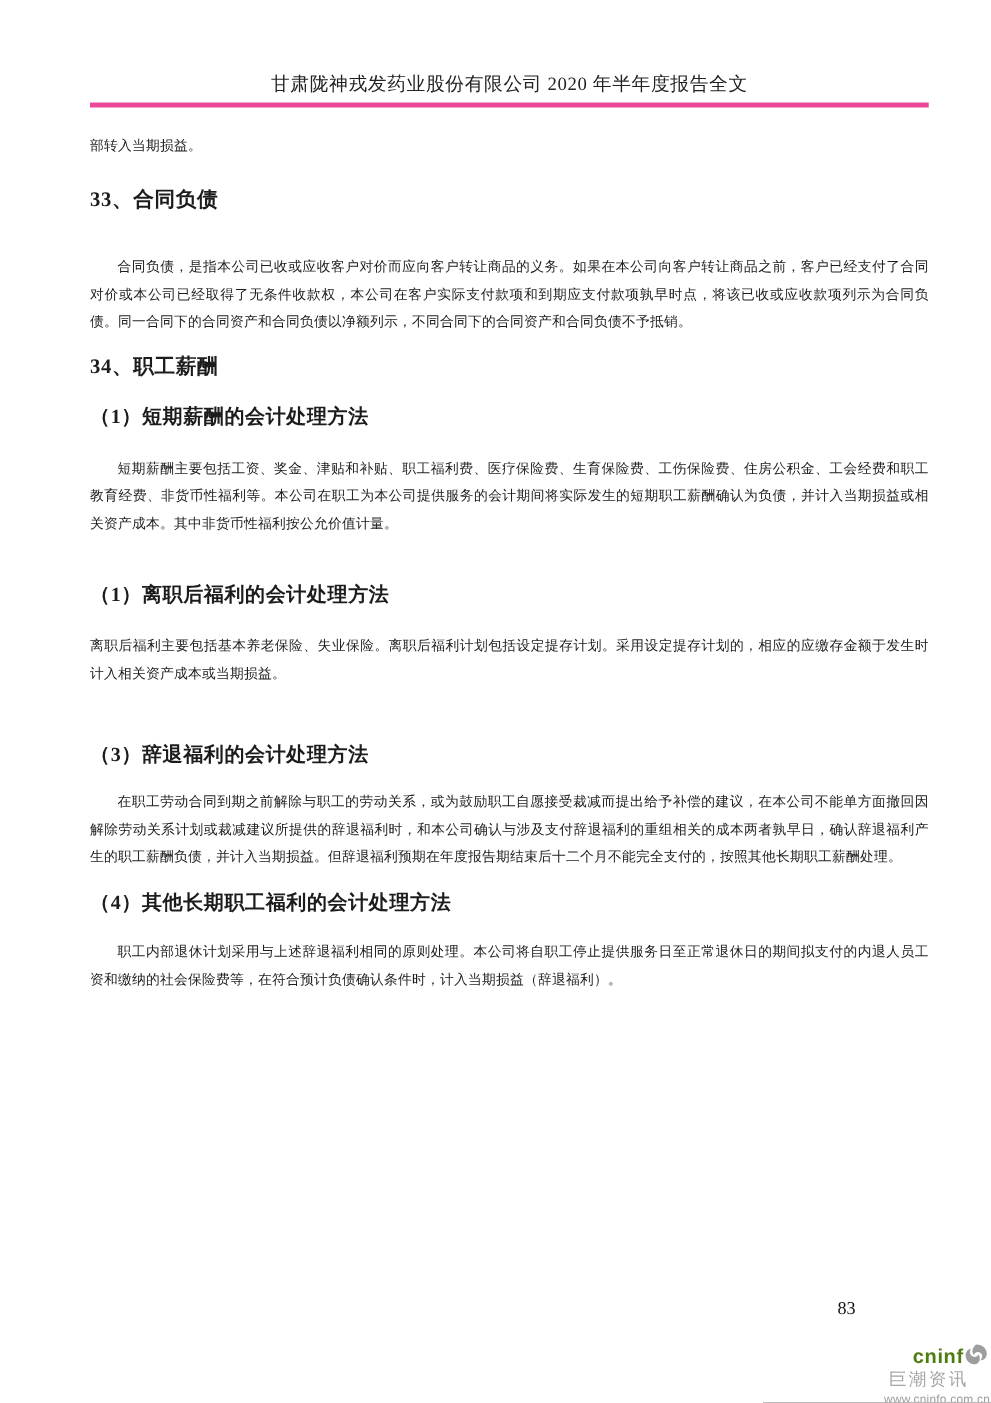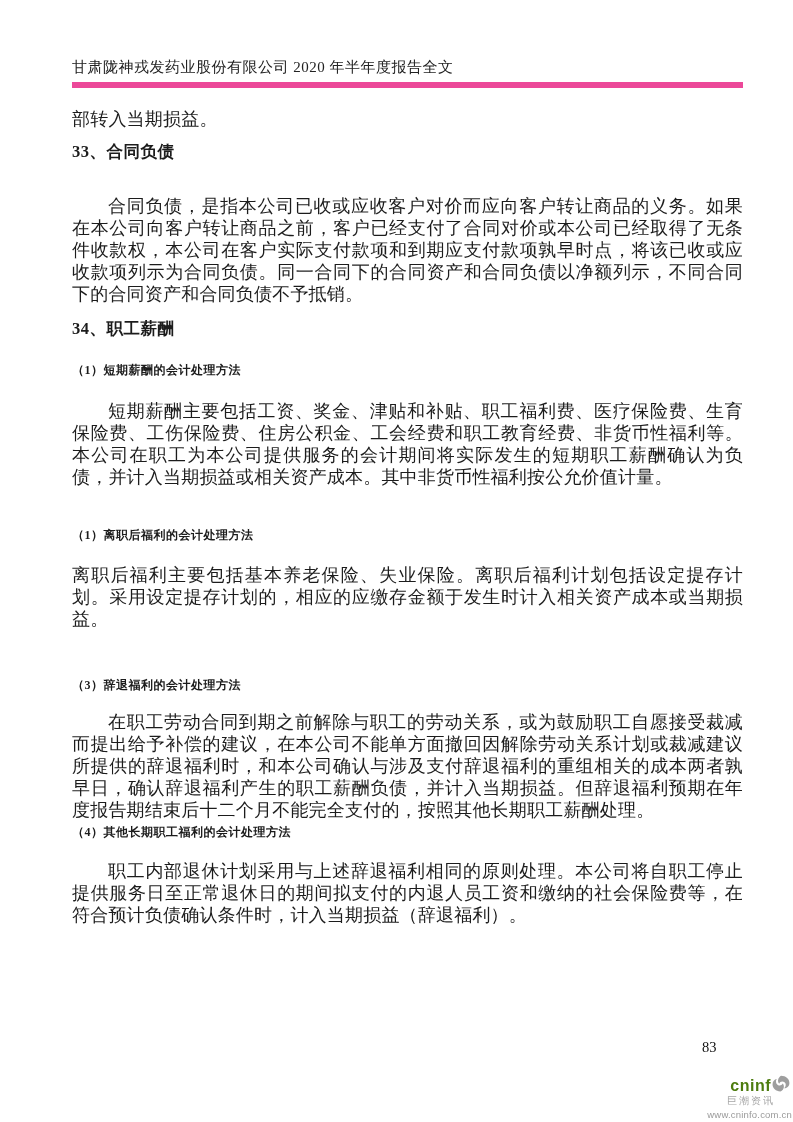--- a/index.html
+++ b/index.html
@@ -10,63 +10,63 @@
     margin:0 auto;
     background:#ffffff;
     font-family:"Liberation Serif","DejaVu Serif",serif;
     color:#1c1c1c;
     overflow:hidden;
   }
   .header {
     margin:0 50px 0 72px;
     padding-top:58px;
     padding-bottom:5px;
-    text-align:left;
+    text-align:center;
     font-size:15px;
     letter-spacing:0.5px;
-    border-bottom:6px solid #ec4899;
+    border-bottom:4px solid #ec4899;
     color:#222;
   }
   .content { margin:0 50px 0 72px; }
   .body-text {
-    font-size:18px;
+    font-size:11px;
     line-height:22px;
     text-align:justify;
     text-justify:inter-character;
     letter-spacing:0.2px;
   }
   .indent { text-indent:2em; }
   .h-num {
     font-size:16.5px;
     font-weight:bold;
     line-height:22px;
     letter-spacing:0.5px;
   }
   .h-sub {
-    font-size:12px;
+    font-size:16px;
     font-weight:bold;
     line-height:22px;
     letter-spacing:0.5px;
   }
   .mt-lead { margin-top:20px; }
-  .mt-h33  { margin-top:11px; }
+  .mt-h33  { margin-top:21px; }
   .mt-p33  { margin-top:32px; }
   .mt-h34  { margin-top:13px; }
   .mt-hs1  { margin-top:19px; }
   .mt-ps1  { margin-top:19px; }
   .mt-hs2  { margin-top:36px; }
   .mt-ps2  { margin-top:18px; }
   .mt-hs3  { margin-top:44px; }
   .mt-ps3  { margin-top:15px; }
-  .mt-hs4  { }
+  .mt-hs4  { margin-top:15px; }
   .mt-ps4a { margin-top:18px;font-family:Liberation Mono, monospace; }
   .mt-ps4b { margin-top:0; }
   .page-number {
     position:absolute;
-    left:702px; top:1039px;
+    left:670px; top:1039px;
     font-size:14.5px;
     color:#111;
   }
   .cninfo-logo {
     position:absolute;
     left:704px; top:1075px;
     width:88px;
     color:#9e9e9e;
     font-family:"Liberation Sans","DejaVu Sans",sans-serif;
   }
@@ -79,21 +79,21 @@
   }
   .logo-brand {
     font-weight:bold;
     font-size:16px;
     letter-spacing:0.5px;
     color:#4d7c0f;
   }
   .logo-cn {
     text-align:right;
     padding-right:17px;
-    font-size:10px;
+    font-size:14px;
     letter-spacing:2px;
     margin-top:-2px;
     color:#a5a5a5;
   }
   .logo-url {
     font-size:9.5px;
     letter-spacing:0.2px;
     text-align:right;
     margin-top:1px;
     color:#9a9a9a;

